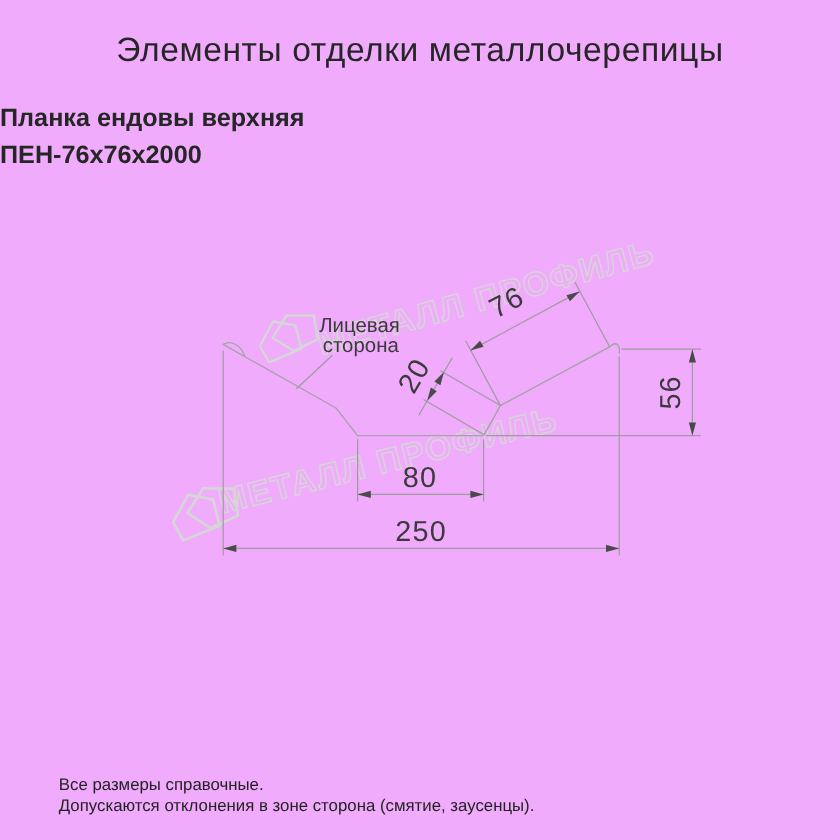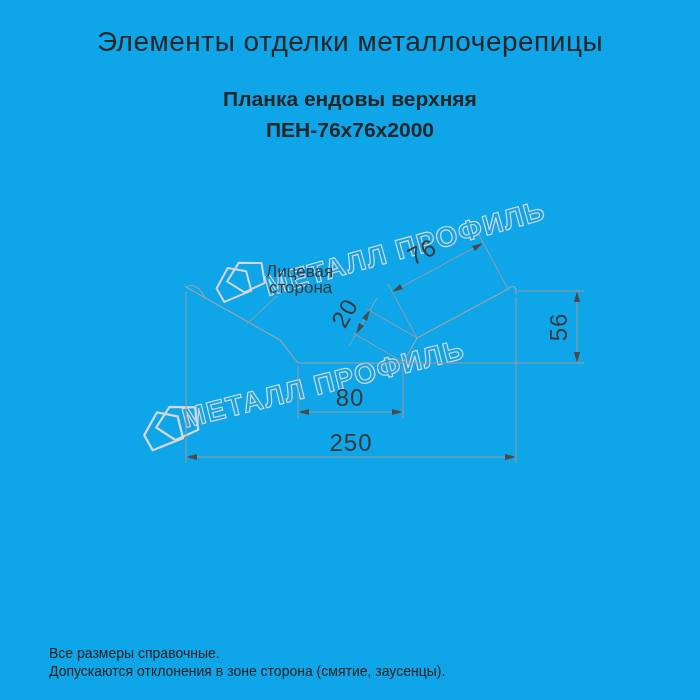--- a/index.html
+++ b/index.html
@@ -1,22 +1,22 @@
 <!DOCTYPE html>
 <html><head>
 <meta charset="utf-8">
 <style>
   html,body{margin:0;padding:0;background:#ffffff;}
-  .page{position:relative;width:700px;height:700px;background:#0ea5e9;overflow:hidden;
+  .page{position:relative;width:700px;height:700px;background:#f0abfc;overflow:hidden;
         font-family:"Liberation Sans", sans-serif;color:#2b2b2b;}
   .title{position:absolute;top:26px;left:0;width:700px;text-align:center;
          font-size:28px;font-weight:400;letter-spacing:0.5px;color:#262626;}
-  .subtitle{position:absolute;top:87px;left:0;width:700px;text-align:center;
+  .subtitle{position:absolute;top:87px;left:0;width:700px;
             font-size:21px;font-weight:bold;color:#262626;}
-  .code{position:absolute;top:118px;left:0;width:700px;text-align:center;
+  .code{position:absolute;top:118px;left:0;width:700px;text-align:left;
         font-size:21px;font-weight:bold;color:#262626;}
   svg.drawing{position:absolute;top:0;left:0;}
   .notes{position:absolute;left:20px;top:644px;font-size:14px;line-height:18px;color:#222222;margin-left:29px;}
   
   .profile{stroke:#a3a3a3;stroke-width:1.1;fill:none;stroke-linejoin:round;stroke-linecap:round;}
   .dimline{stroke:#9c9c9c;stroke-width:1;fill:none;}
   .arrow{fill:#4a4a4a;stroke:none;}
   .dimtext{font-family:"Liberation Sans", sans-serif;font-size:24px;fill:#3a3a3a;letter-spacing:1px;}
   .facetext{font-family:"Liberation Sans", sans-serif;font-size:17px;fill:#3a3a3a;letter-spacing:0;}
   .wm{font-family:"Liberation Sans", sans-serif;font-size:28px;font-weight:bold;

